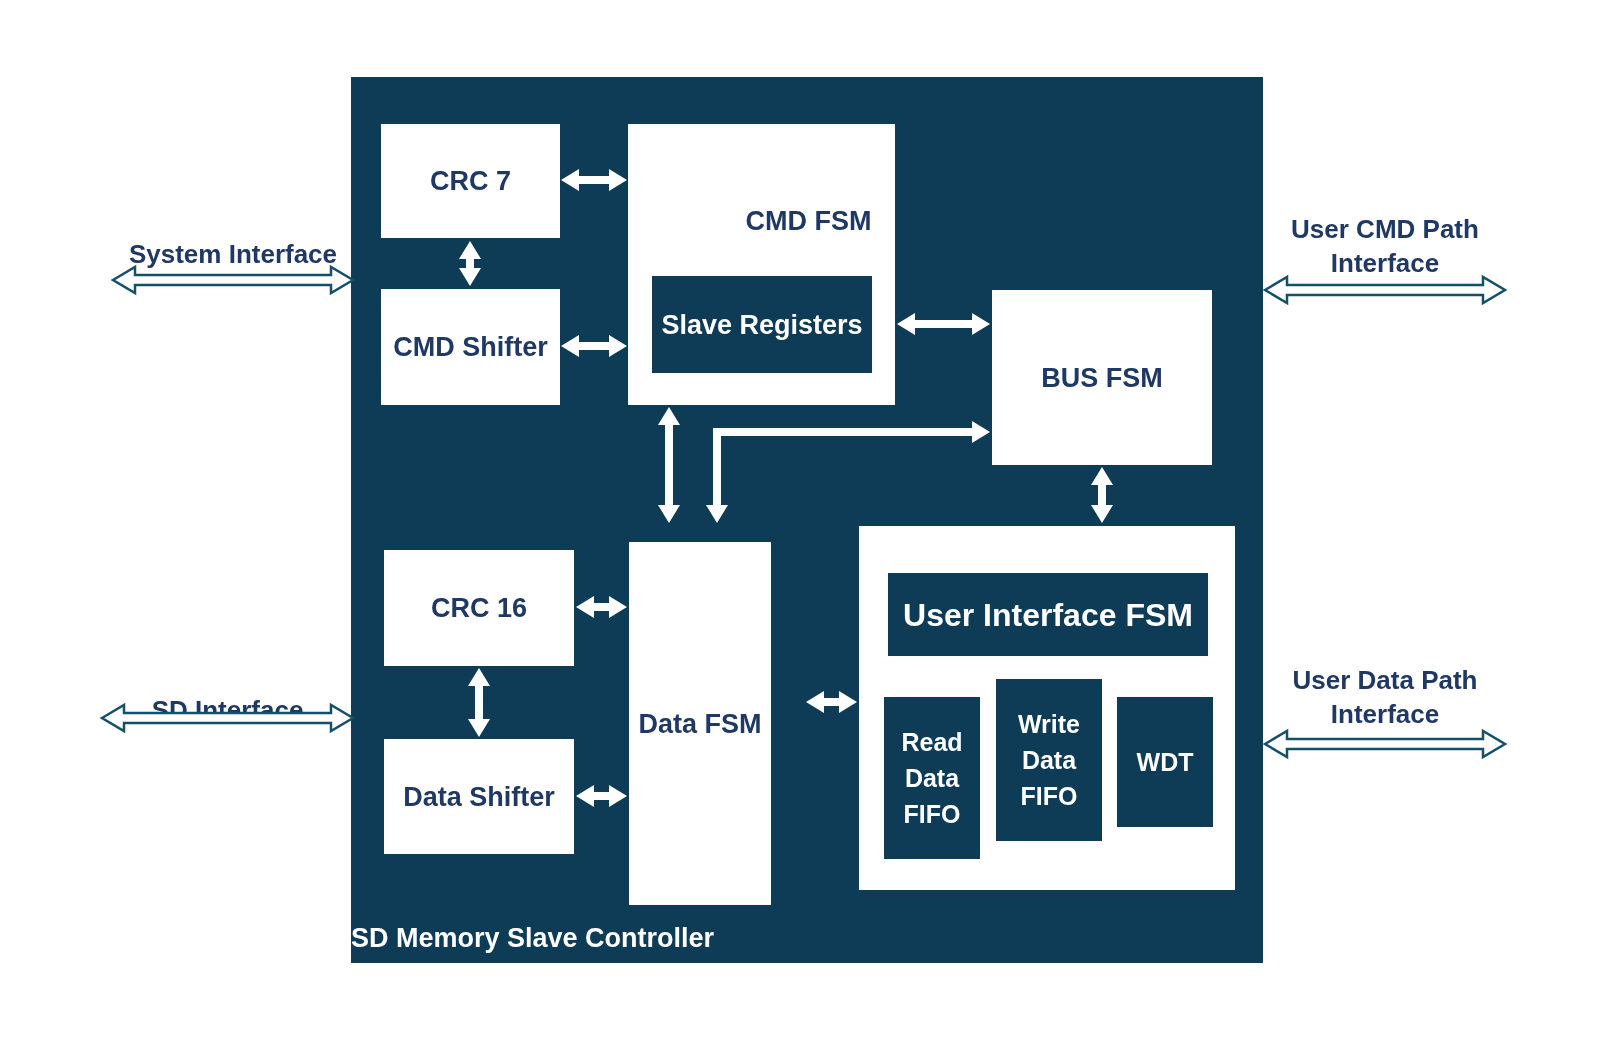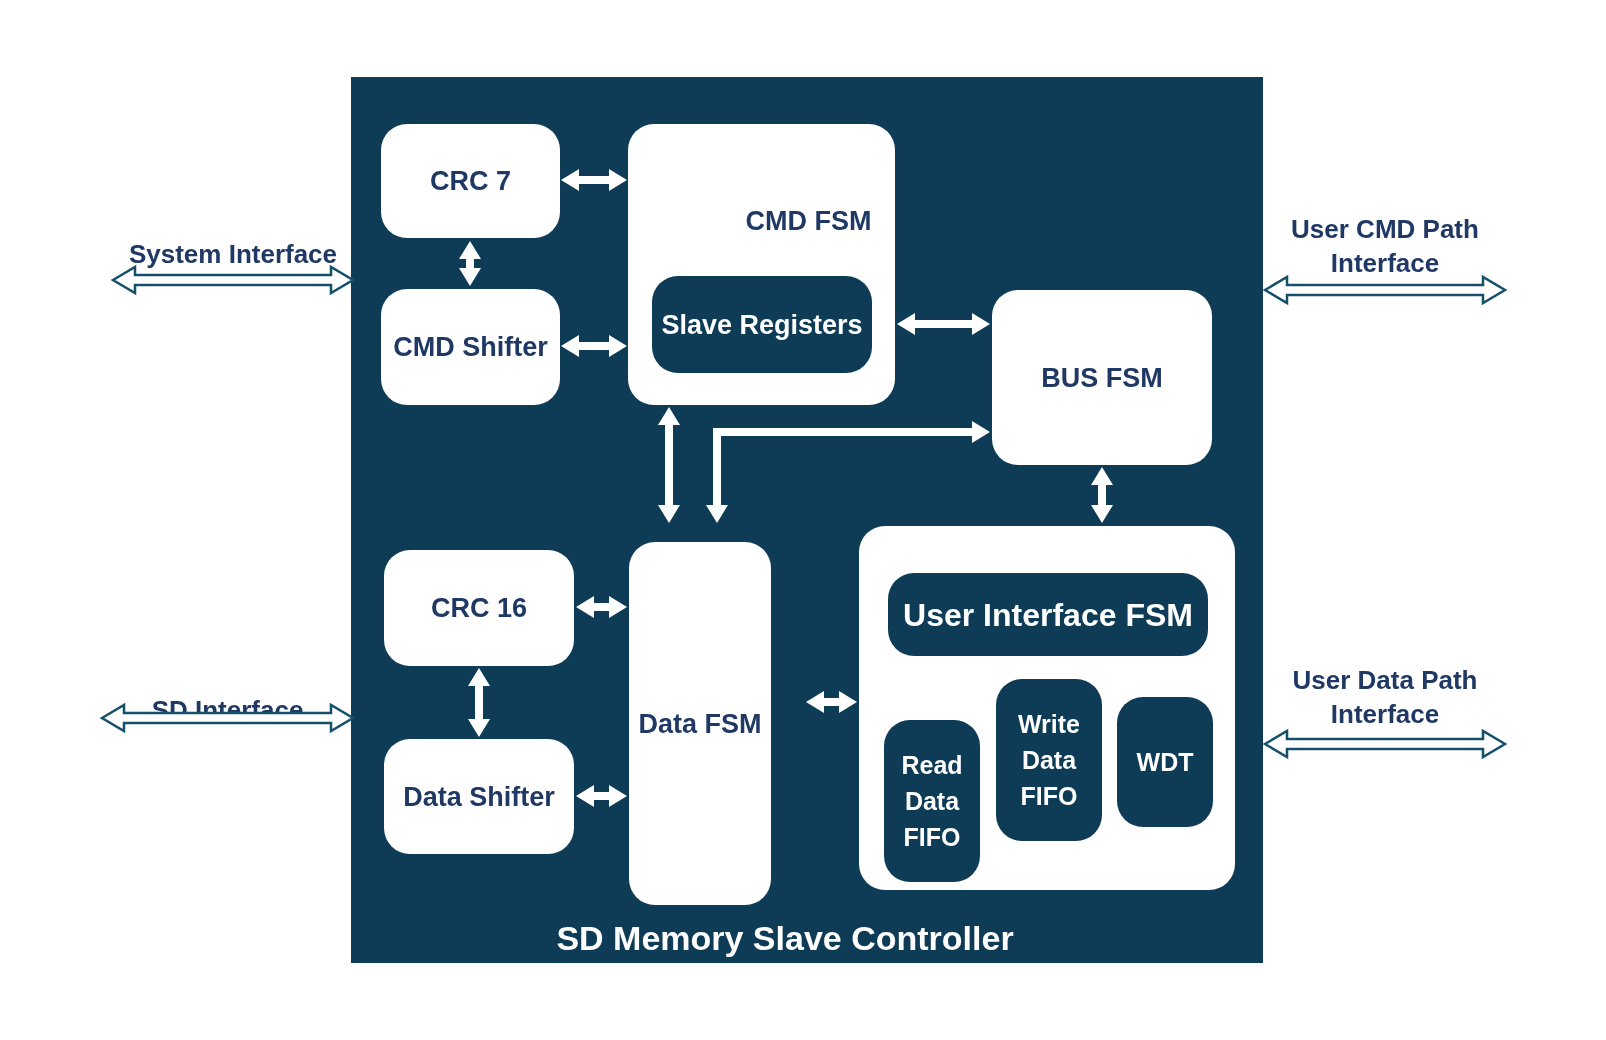--- a/index.html
+++ b/index.html
@@ -15,45 +15,45 @@
     position:absolute;
     left:351px;top:77px;width:912px;height:886px;
     background:var(--box-fill,#0e3c57);
   }
   .block{
     position:absolute;
     background:var(--block-bg,#ffffff);
     color:var(--navy-text,#1f3864);
     display:flex;align-items:center;justify-content:center;
     text-align:center;
-    font-size:27px;line-height:30px;border-radius:26px;
+    font-size:27px;line-height:30px;
   }
   .block.dark{
     background:var(--box-fill,#0e3c57);
     color:var(--white-text,#ffffff);
   }
   .crc7{left:381px;top:124px;width:179px;height:114px;}
   .cmd-shifter{left:381px;top:289px;width:179px;height:116px;}
   .cmd-fsm{left:628px;top:124px;width:267px;height:281px;display:block;}
   .cmd-fsm-label{position:absolute;top:82px;left:0;width:100%;text-align:center;margin-left:47px;}
   .slave-registers{left:24px;top:152px;width:220px;height:97px;}
   .bus-fsm{left:992px;top:290px;width:220px;height:175px;}
   .crc16{left:384px;top:550px;width:190px;height:116px;}
   .data-shifter{left:384px;top:739px;width:190px;height:115px;}
   .data-fsm{left:629px;top:526px;width:142px;height:363px;margin-top:16px;}
   .user-container{left:859px;top:526px;width:376px;height:364px;display:block;}
   .uif{left:29px;top:47px;width:320px;height:83px;font-size:32px;}
   .fifo{font-size:25px;line-height:36px;}
-  .read-fifo{left:25px;top:171px;width:96px;height:162px;margin-top:23px;}
+  .read-fifo{left:25px;top:171px;width:96px;height:162px;}
   .write-fifo{left:137px;top:153px;width:106px;height:162px;}
   .wdt{left:258px;top:171px;width:96px;height:130px;}
   .box-title{
     position:absolute;left:0;top:845px;width:868px;height:32px;
     color:var(--white-text,#ffffff);
-    font-size:34px;line-height:32px;text-align:center;
+    font-size:27px;line-height:32px;
   }
   .iface-label{
     position:absolute;
     color:var(--navy-text,#1f3864);
     font-size:26px;line-height:34px;
     text-align:center;
   }
   .lbl-system{left:103px;top:237px;width:260px;height:34px;}
   .lbl-sd{left:102px;top:676px;width:251px;height:34px;margin-top:17px;}
   .lbl-user-cmd{left:1265px;top:212px;width:240px;}

